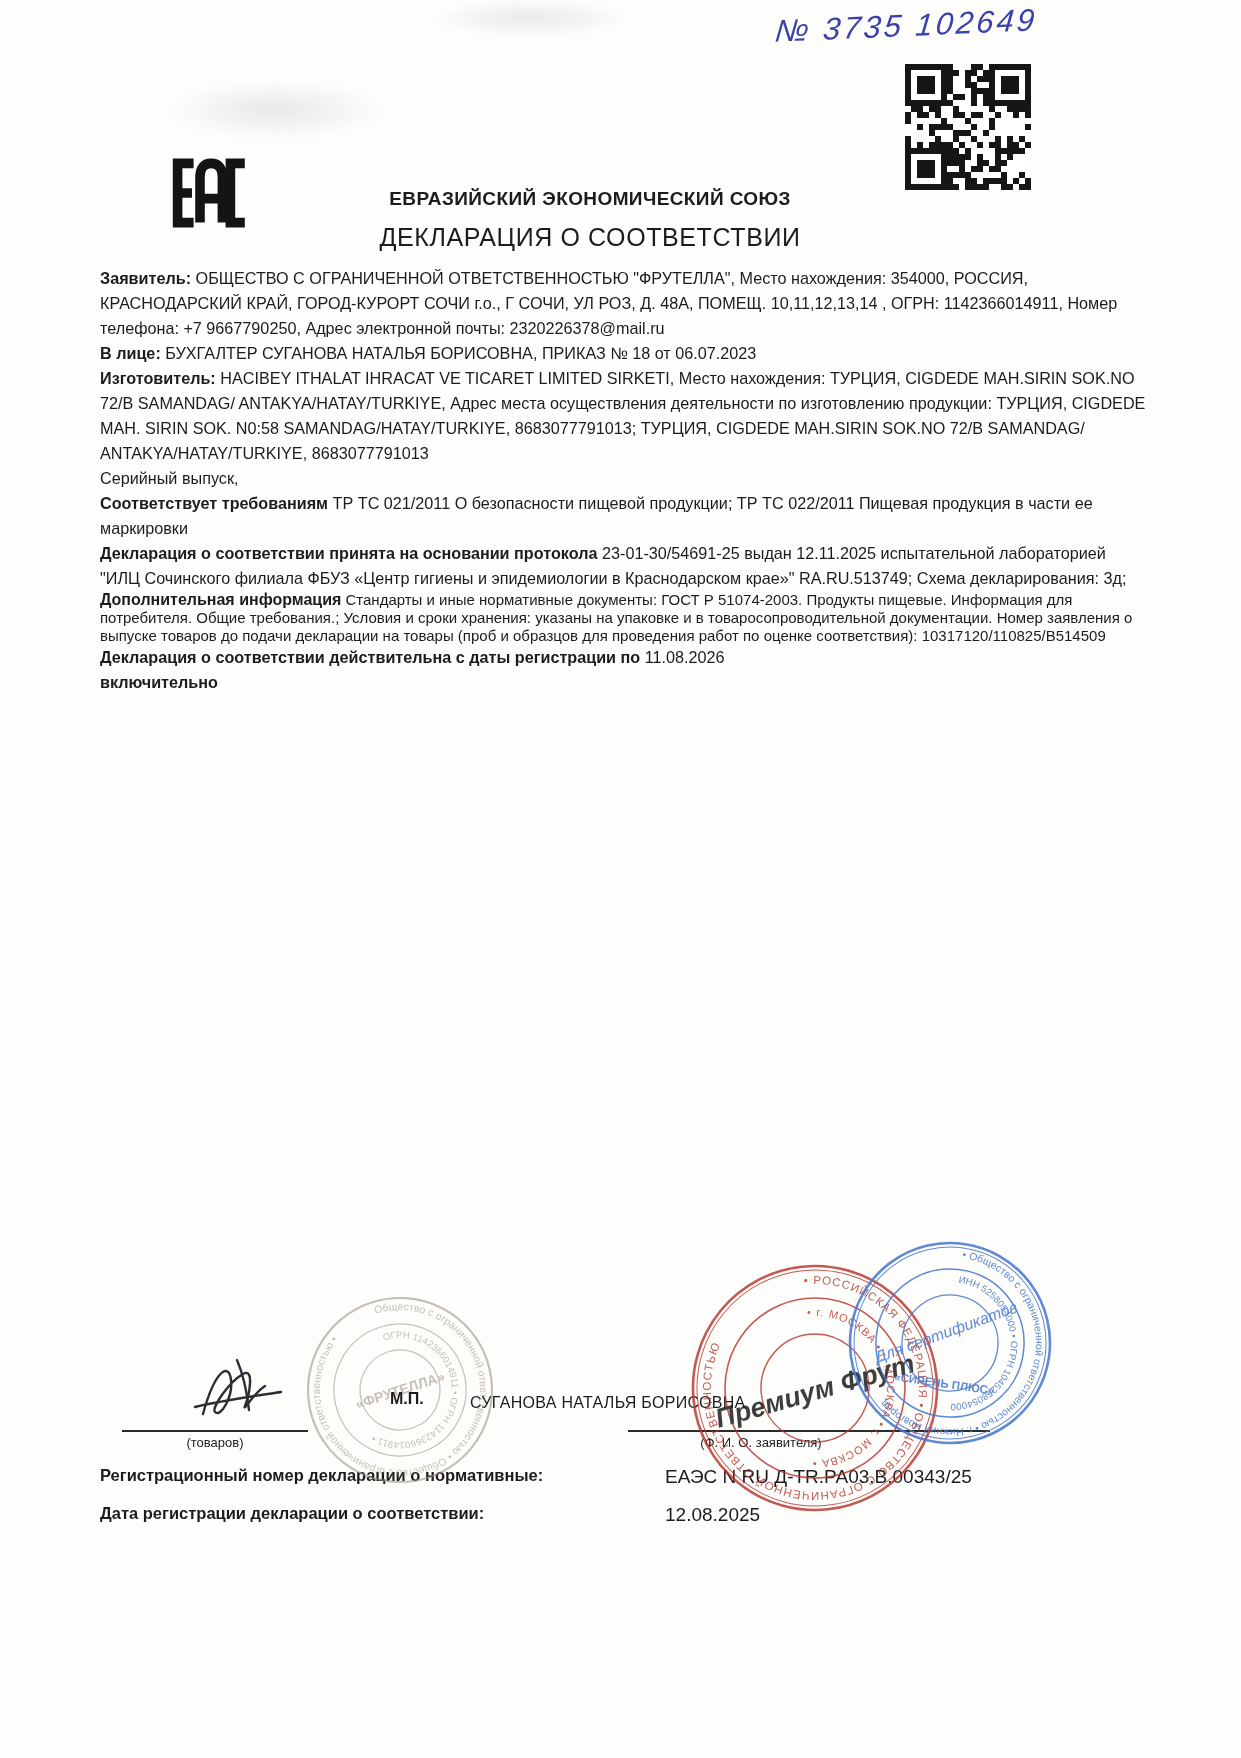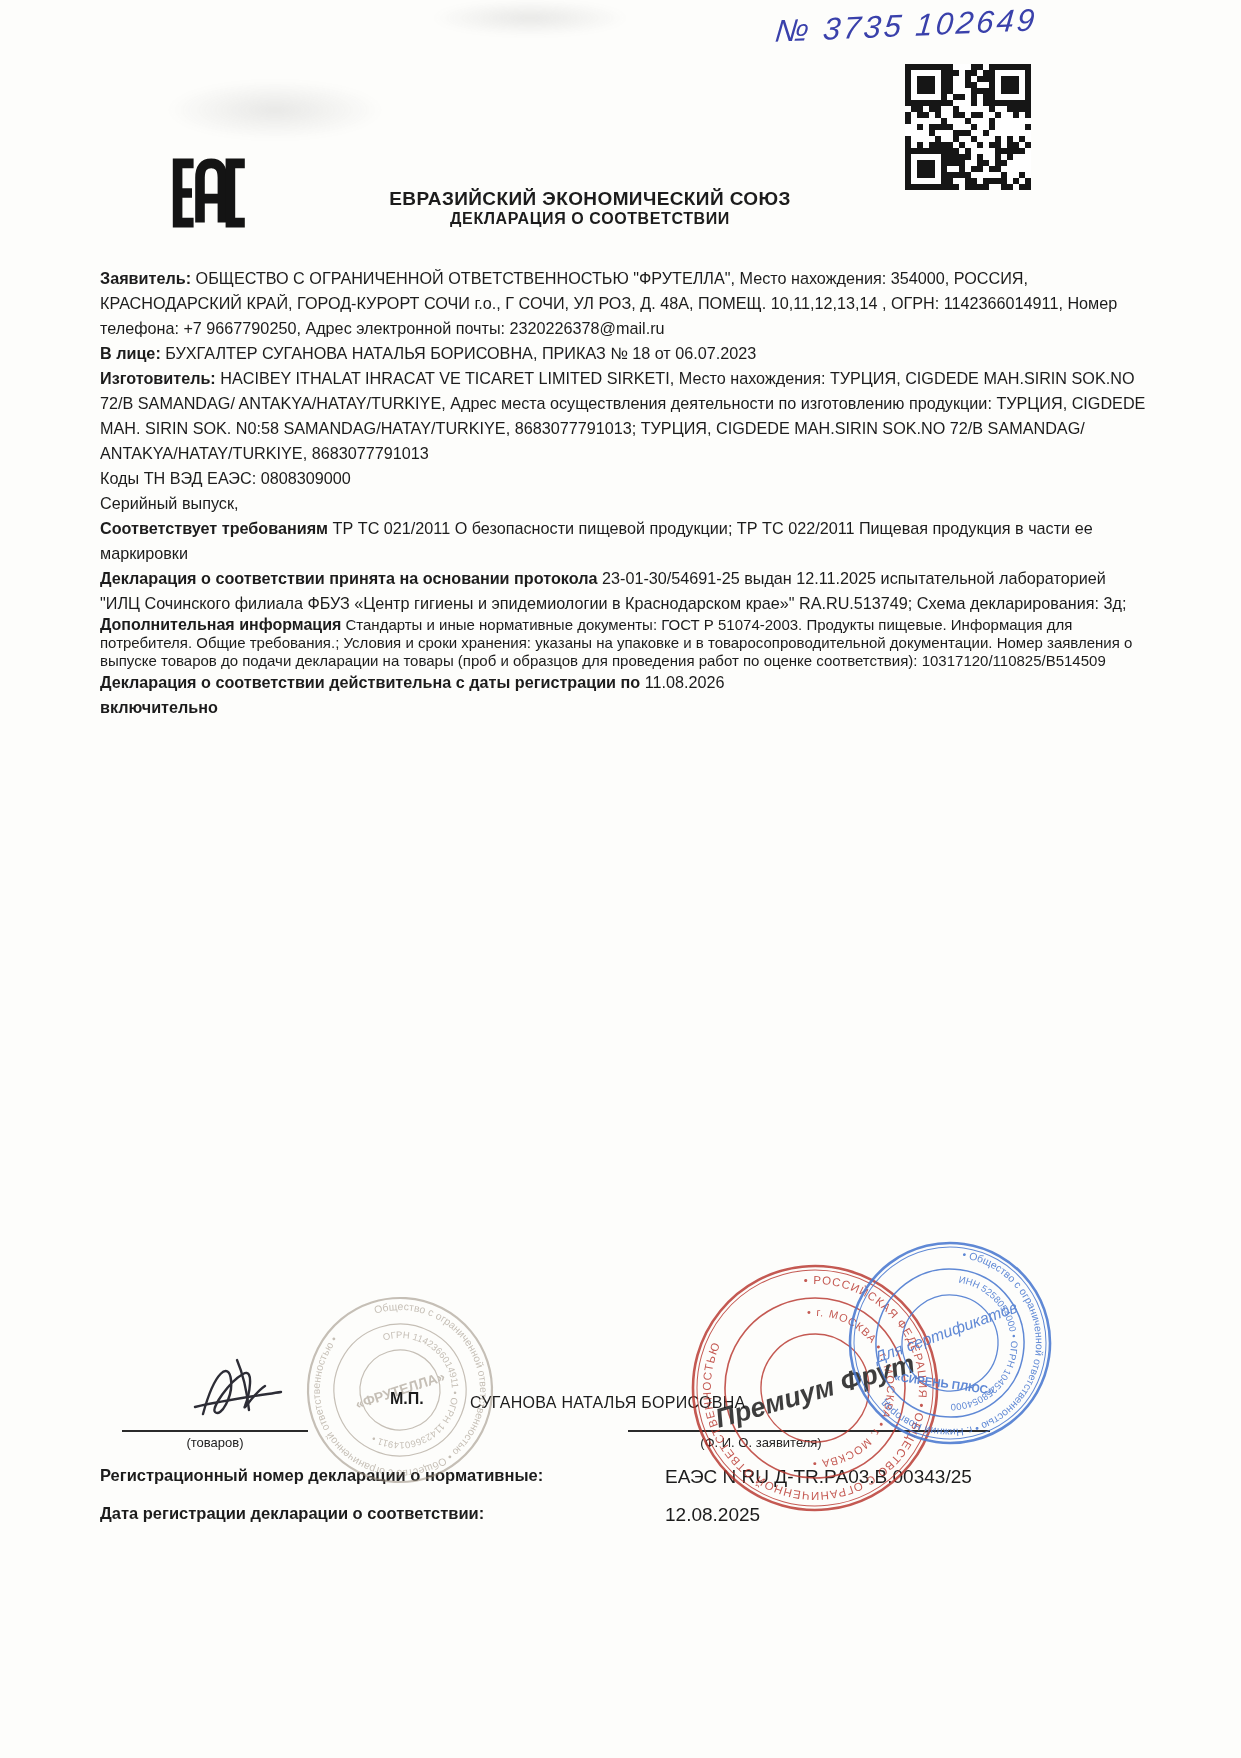--- a/index.html
+++ b/index.html
@@ -5,21 +5,21 @@
   *{margin:0;padding:0;box-sizing:border-box}
   html,body{width:1241px;height:1758px}
   body{position:relative;background:#fdfdfb;font-family:"Liberation Sans","DejaVu Sans",sans-serif;color:#1c1c1c;overflow:hidden}
   .abs{position:absolute}
   .smudge{position:absolute;background:radial-gradient(ellipse at center,rgba(120,120,120,.45),rgba(120,120,120,0) 70%);filter:blur(3px);opacity:.35;pointer-events:none}
   .hand{position:absolute;color:#3a41ab;font-size:31px;font-style:italic;letter-spacing:3px;transform:rotate(-2.5deg) skewX(-8deg);white-space:nowrap}
   .qr{position:absolute;background:#fff}
   .qr i{position:absolute;background:#161616}
   .header-center{position:absolute;left:280px;top:188px;width:620px;text-align:center}
   .title{font-size:19px;font-weight:700;letter-spacing:.4px}
-  .subtitle{font-size:16px;font-weight:700;letter-spacing:.6px;}
+  .subtitle{font-size:25px;font-weight:400;letter-spacing:.6px;margin-top:13px}
   .col{position:absolute;left:100px;top:266px;width:1046px;font-size:16.2px;line-height:25px}
   .col p{margin:0}
   .b{font-weight:700}
   .mt6{margin-top:6px}.mt12{margin-top:12px}.mt14{margin-top:14px}.mt34{margin-top:34px}
   .small{font-size:15px;line-height:18px}
   .sig-line{position:absolute;border-top:2px solid #2b2b2b}
   .caption{position:absolute;font-size:13px;color:#222;text-align:center}
   .mp{position:absolute;font-weight:700;font-size:16px}
   .fio{position:absolute;font-size:16px;letter-spacing:.3px}
   .regrow-label{position:absolute;font-weight:700;font-size:16.5px}
@@ -286,21 +286,20 @@
 
 <div class="header-center">
   <div class="title">ЕВРАЗИЙСКИЙ ЭКОНОМИЧЕСКИЙ СОЮЗ</div>
   <div class="subtitle">ДЕКЛАРАЦИЯ О СООТВЕТСТВИИ</div>
 </div>
 
 <div class="col">
   <p><span class="b">Заявитель:</span><span> ОБЩЕСТВО С ОГРАНИЧЕННОЙ ОТВЕТСТВЕННОСТЬЮ "ФРУТЕЛЛА", Место нахождения: 354000, РОССИЯ,  КРАСНОДАРСКИЙ КРАЙ, ГОРОД-КУРОРТ СОЧИ г.о., Г СОЧИ,  УЛ РОЗ, Д. 48А, ПОМЕЩ.   10,11,12,13,14      , ОГРН: 1142366014911, Номер телефона: +7 9667790250, Адрес электронной почты: 2320226378@mail.ru</span></p>
   <p class="mt6"><span class="b">В лице:</span><span> БУХГАЛТЕР СУГАНОВА НАТАЛЬЯ БОРИСОВНА, ПРИКАЗ № 18 от 06.07.2023</span></p>
   <p><span class="b">Изготовитель:</span><span> HACIBEY ITHALAT IHRACAT VE TICARET LIMITED SIRKETI, Место нахождения: ТУРЦИЯ, CIGDEDE MAH.SIRIN SOK.NO 72/B SAMANDAG/ ANTAKYA/HATAY/TURKIYE, Адрес места осуществления деятельности по изготовлению продукции: ТУРЦИЯ, CIGDEDE MAH. SIRIN SOK. N0:58 SAMANDAG/HATAY/TURKIYE, 8683077791013; ТУРЦИЯ, CIGDEDE MAH.SIRIN SOK.NO 72/B SAMANDAG/ ANTAKYA/HATAY/TURKIYE, 8683077791013</span></p>
-  <p>Коды ТН ВЭД ЕАЭС: 0808309000</p>
   <p>Серийный выпуск,</p>
   <p class="mt6"><span class="b">Соответствует требованиям</span><span>   ТР ТС 021/2011 О безопасности пищевой продукции; ТР ТС 022/2011 Пищевая продукция в части ее маркировки</span></p>
   <p class="mt34"><span class="b">Декларация о соответствии принята на основании протокола</span><span> 23-01-30/54691-25 выдан 12.11.2025  испытательной лабораторией "ИЛЦ Сочинского филиала ФБУЗ «Центр гигиены и эпидемиологии в Краснодарском крае»" RA.RU.513749; Схема декларирования: 3д;</span></p>
   <p class="mt14 small"><span class="b" style="font-size:16px">Дополнительная информация</span><span> Стандарты и иные нормативные документы: ГОСТ Р 51074-2003. Продукты пищевые. Информация для потребителя. Общие требования.; Условия и сроки хранения: указаны на упаковке и в товаросопроводительной документации. Номер заявления о выпуске товаров до подачи декларации на товары (проб и образцов для проведения работ по оценке соответствия): 10317120/110825/В514509</span></p>
   <p class="mt12"><span class="b">Декларация о соответствии действительна с даты регистрации по</span><span> 11.08.2026</span><br><span class="b">включительно</span></p>
 </div>
 
 <svg class="sig-svg" style="left:185px;top:1352px" width="160" height="80" viewBox="0 0 160 80">
   <g fill="none" stroke="#2d2d36" stroke-width="2.4" stroke-linecap="round">
     <path d="M18,62 C30,18 44,10 46,28 C48,44 36,66 30,60 C26,56 44,30 58,22 C70,15 64,44 60,54 C57,61 70,40 80,34"></path>

